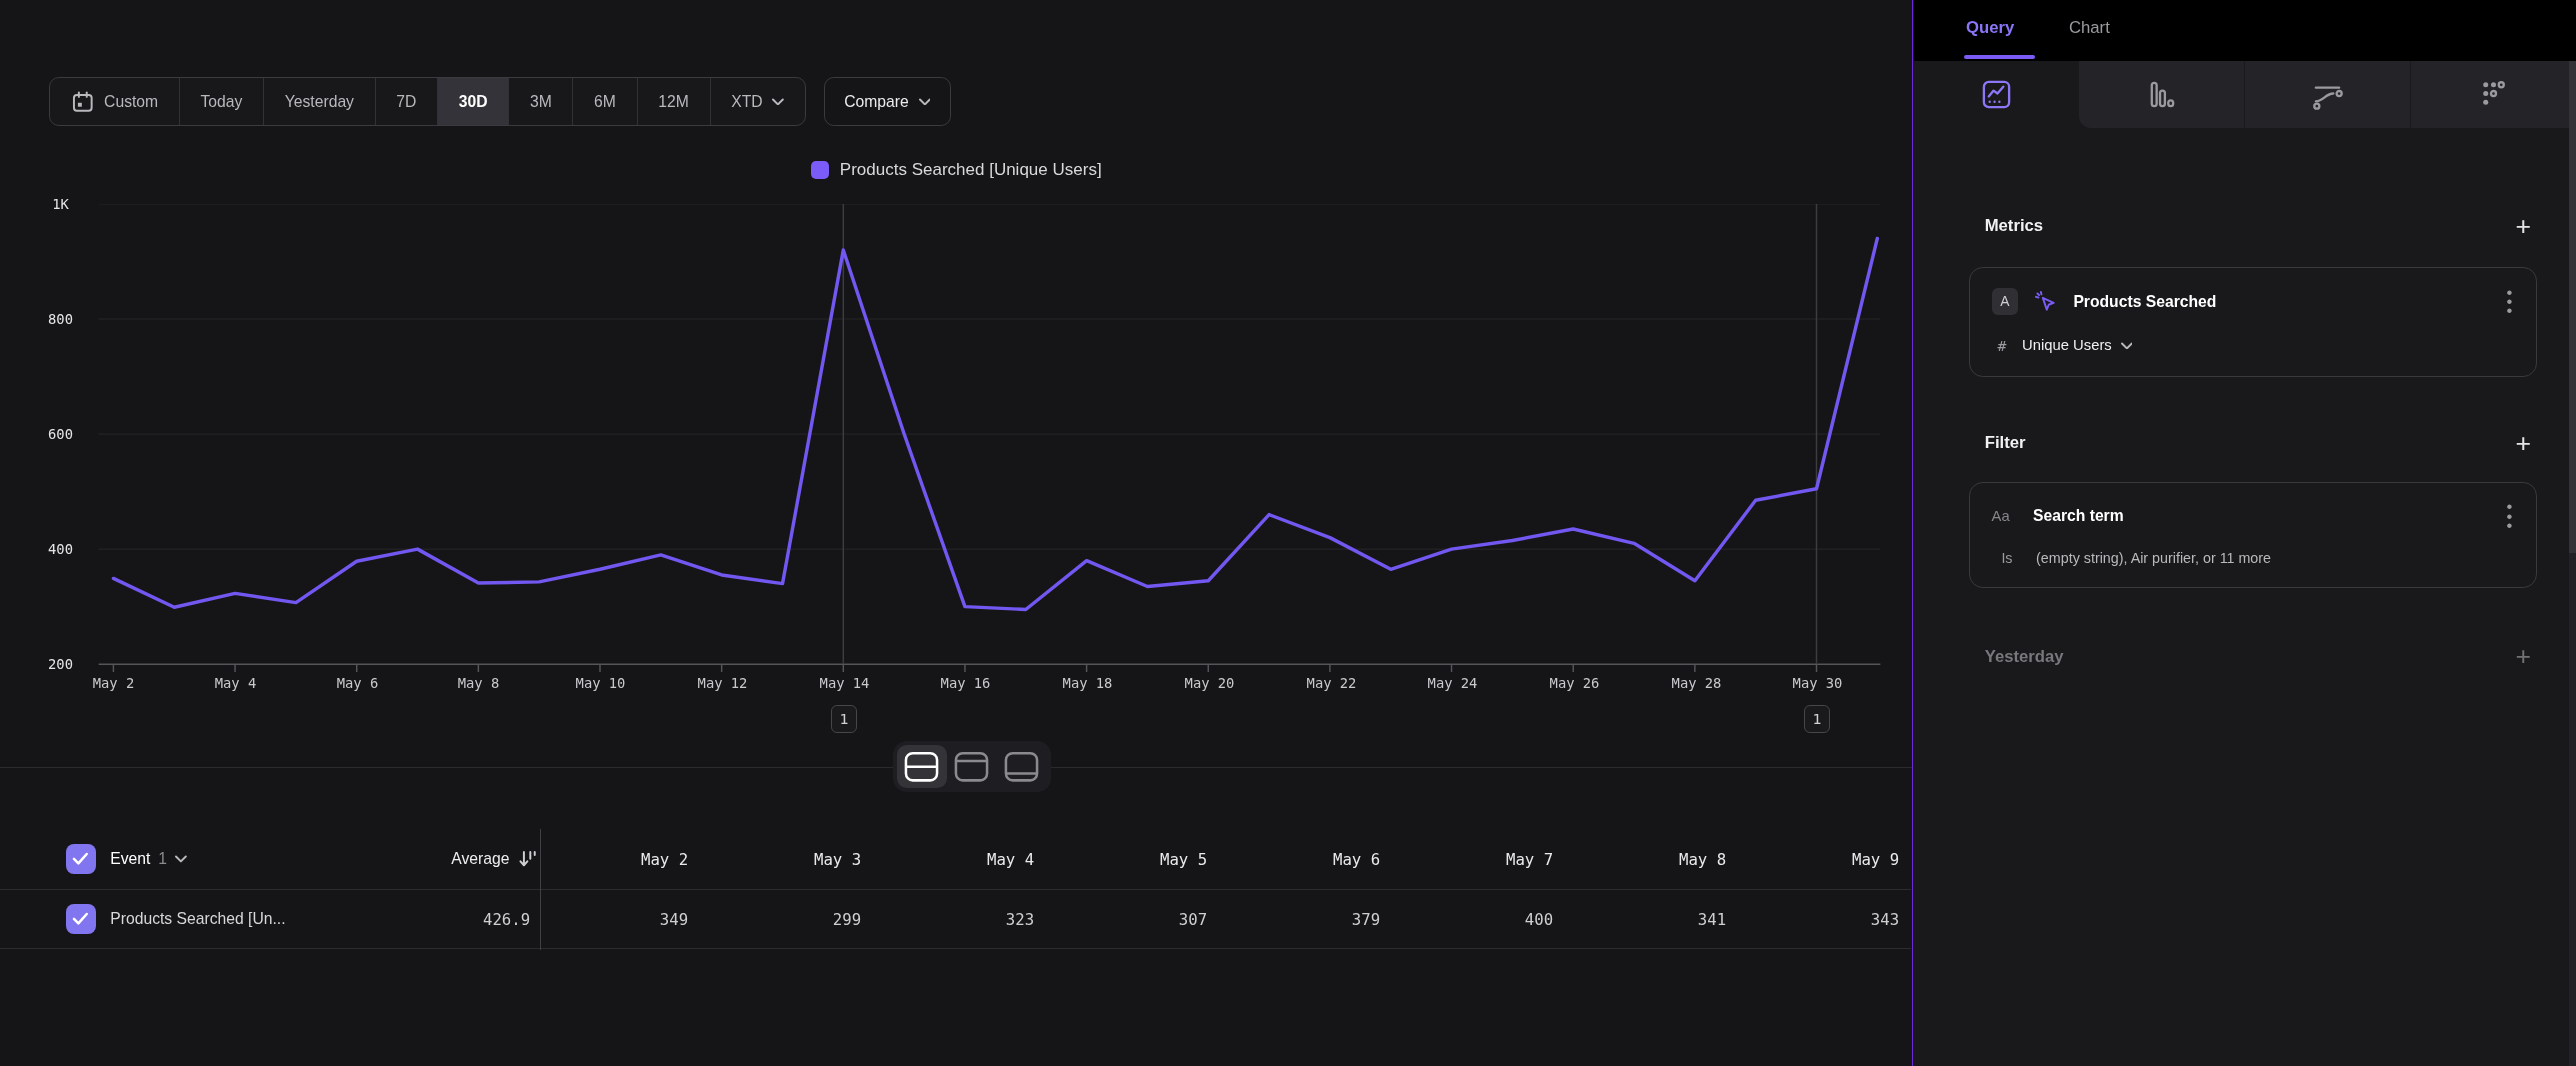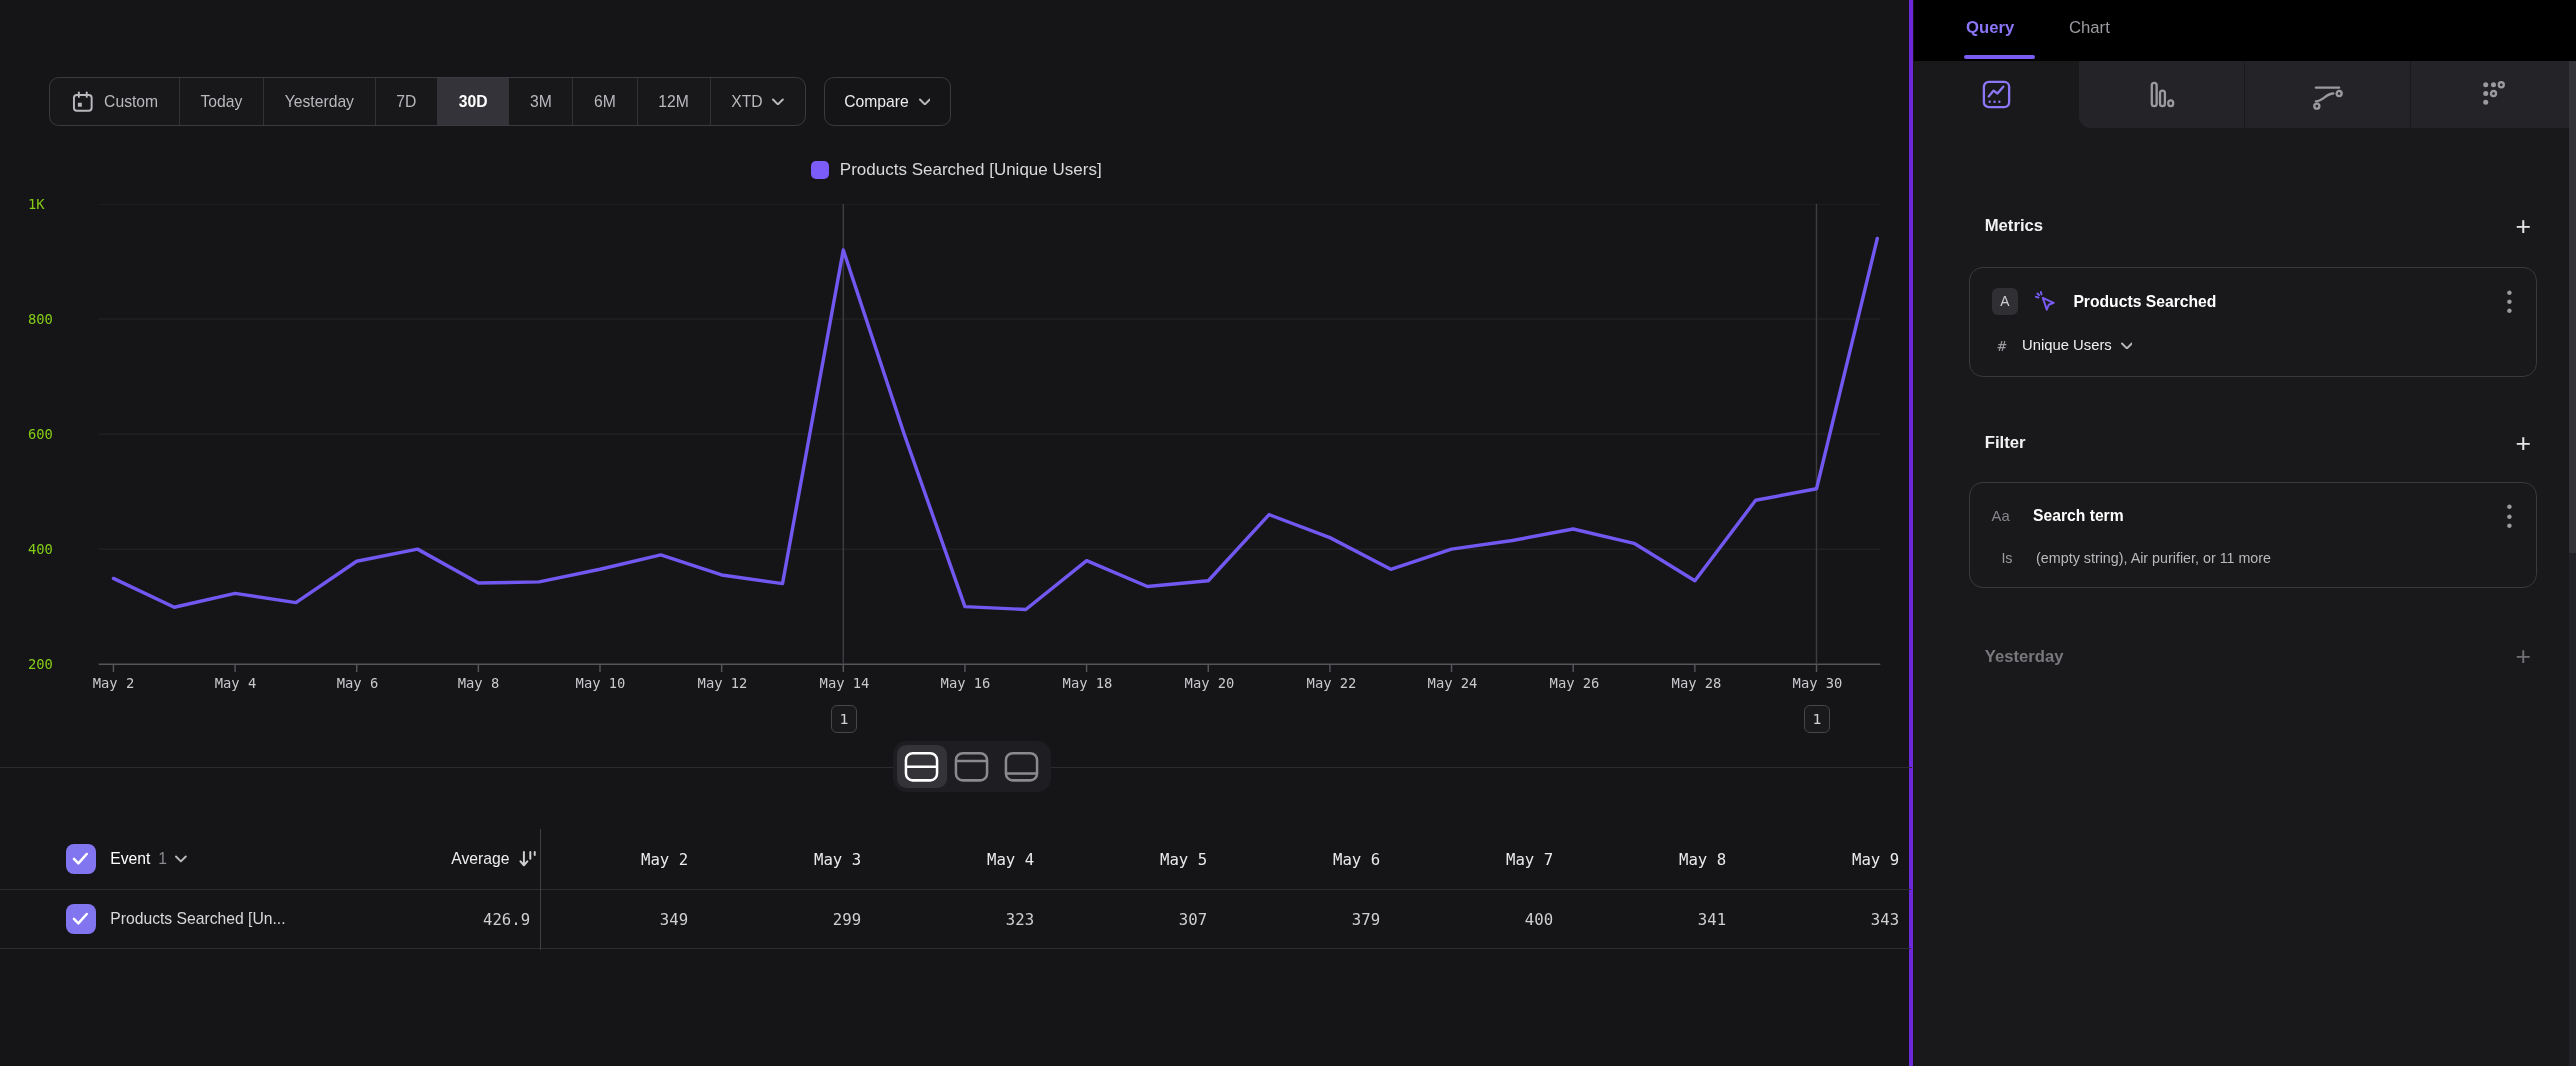--- a/index.html
+++ b/index.html
@@ -2,21 +2,21 @@
 <html><head>
 <meta charset="utf-8">
 <style>
   * { margin:0; padding:0; box-sizing:border-box; }
   html,body { width:2576px; height:1067px; background:#151517; overflow:hidden;
               font-family:"Liberation Sans", sans-serif; color:#d6d6d9; }
   .mono { font-family:"DejaVu Sans Mono", monospace; }
 
   
   #main { position:absolute; left:0; top:0; width:1913px; height:1067px;
-          background:#151517; border-right:4px solid #6d28d9; }
+          background:#151517; border-right:1px solid #6d28d9; }
 
   
   #toolbar { position:absolute; left:49px; top:77px; display:flex; align-items:center; }
   .seg-group { display:flex; height:49px; border:1px solid #3a3a3f; border-radius:9.8px;
                overflow:hidden; background:#18181b; }
   .seg { display:flex; align-items:center; gap:9.8px; padding:0 20.7px; font-size:15.7px;
          color:#b9b9bd; border-left:1px solid #313136; cursor:pointer; white-space:nowrap; }
   .seg:first-child { border-left:none; }
   .seg.selected { background:#333339; color:#ffffff; font-weight:700; }
   .pill-btn { display:flex; align-items:center; gap:9.8px; height:49px; padding:0 19.7px;
@@ -27,22 +27,22 @@
   .chev { width:11.8px; height:7.9px; }
   .chev polyline { fill:none; stroke:#b9b9bd; stroke-width:2; stroke-linecap:round; stroke-linejoin:round; }
 
   
   #legend { position:absolute; left:0; top:160px; width:1913px; display:flex;
             justify-content:center; align-items:center; gap:10.8px; }
   #legend .swatch { width:17.7px; height:17.7px; border-radius:4.9px; }
   #legend .lbl { font-size:17px; color:#d9d9dc; }
 
   
-  #yaxis-labels div { position:absolute; right:1822px; width:59px; text-align:left;
-       font-size:13.8px; color:#84cc16; transform:translateY(-50%); }
+  #yaxis-labels div { position:absolute; right:1822px; width:59px; text-align:center;
+       font-size:13.8px; color:#e5e5e5; transform:translateY(-50%); }
   #chart-svg { position:absolute; left:98px; top:204px; }
   #xaxis-labels div { position:absolute; top:675px; width:89px; margin-left:-44px;
        text-align:center; font-size:13.8px; color:#c9c9cd; }
   .ann-badge { position:absolute; top:705px; width:25.6px; height:27.6px; margin-left:-12.8px;
        border:1px solid #46464b; border-radius:5.9px; background:#1a1a1d; color:#d2d2d6;
        font-size:14.8px; display:flex; align-items:center; justify-content:center; }
 
   
   #main-divider { position:absolute; left:0; top:767px; width:1912px; height:1px; background:#2b2b2f; }
   #view-toggle { position:absolute; left:893px; top:741px; height:51px; display:flex;

